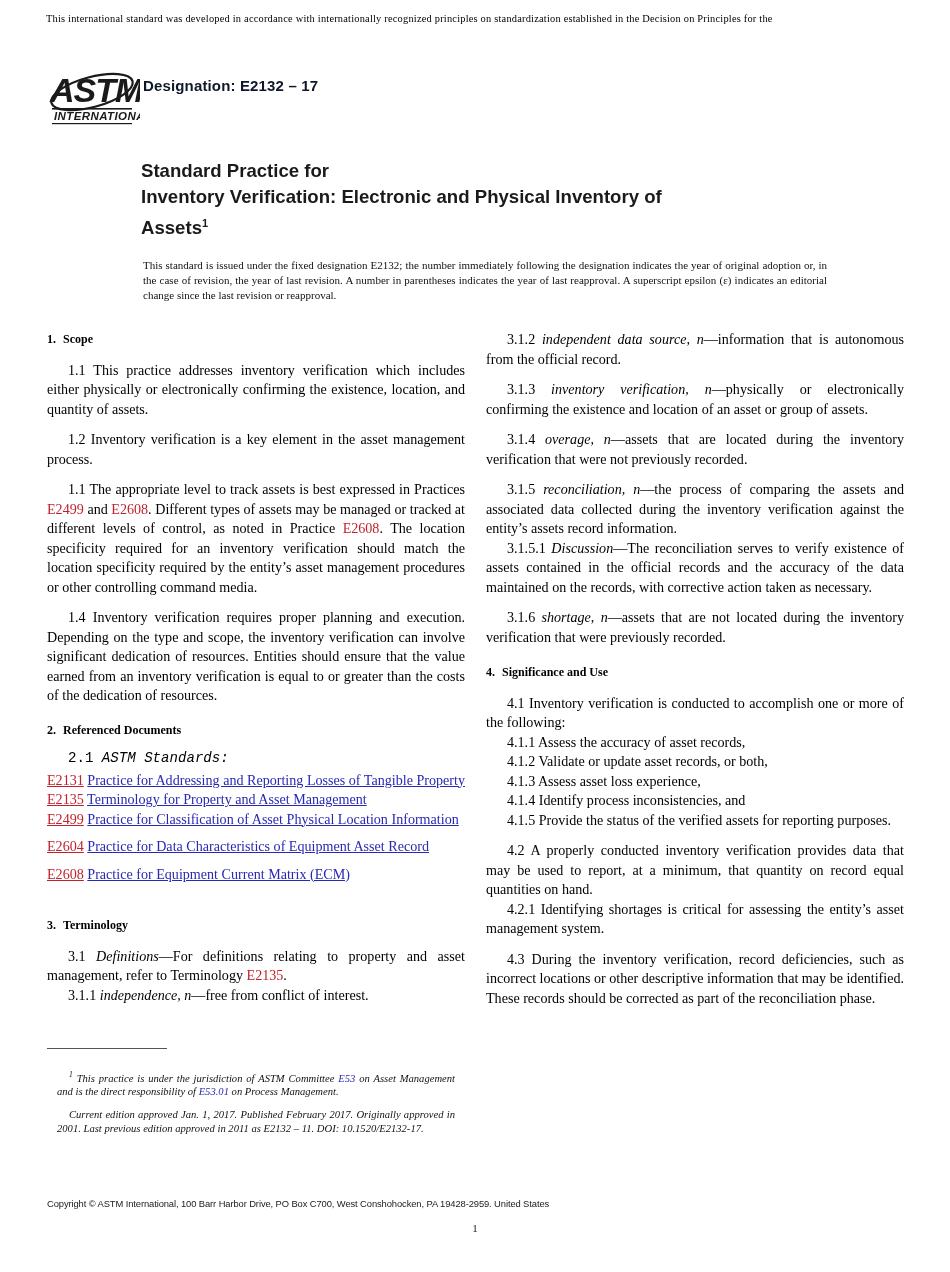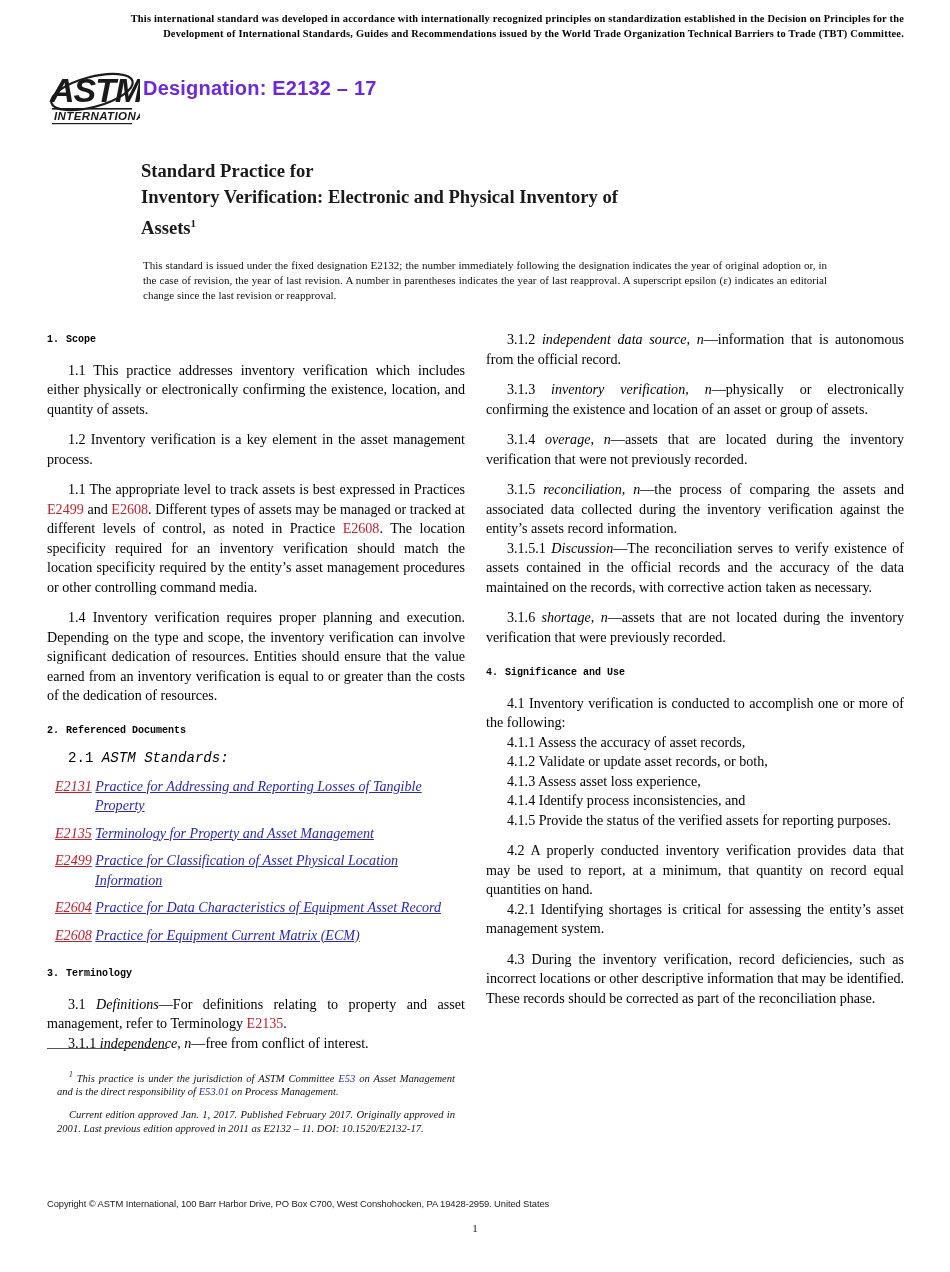--- a/index.html
+++ b/index.html
@@ -20,24 +20,24 @@
     box-sizing: border-box;
   }
 
   
   .tbt-banner {
     position: absolute;
     left: 46px;
     top: 12px;
     width: 858px;
     font-family: "Liberation Serif", serif;
-    font-weight: bold;
+    font-weight: normal;
     font-size: 10.4px;
     line-height: 14.6px;
-    text-align: right;
+    text-align: left;
     letter-spacing: 0.02em;
     color: #000;
   }
   .tbt-banner .l2 { display: block; }
 
   
   .logo-block {
     position: absolute;
     left: 48px;
     top: 62px;
@@ -45,32 +45,32 @@
     height: 72px;
   }
   .logo-block svg { display: block; }
 
   .designation {
     position: absolute;
     left: 143px;
     top: 77px;
     font-family: "Liberation Sans", sans-serif;
     font-weight: bold;
-    font-size: 20px;
+    font-size: 15px;
     letter-spacing: 0.01em;
-    color: #6d28d9;
+    color: #0f172a;
   }
 
   
   .title-block {
     position: absolute;
     left: 141px;
     top: 158px;
     width: 700px;
-    font-family: Liberation Serif, serif;
+    font-family: Liberation Sans, sans-serif;
     font-weight: bold;
     font-size: 18.6px;
     line-height: 26px;
     color: #1a1a1a;
   }
   .title-block .sup {
     font-size: 11px;
     vertical-align: super;
     font-weight: bold;
   }
@@ -93,26 +93,25 @@
     top: 330px;
     width: 418px;
     font-size: 14.1px;
     line-height: 19.5px;
     color: #000;
   }
   .col-left  { left: 47px; }
   .col-right { left: 486px; }
 
   h2.sec {
-    font-size: 10px;
+    font-size: 12px;
     font-weight: bold;
     margin: 0 0 4px 0;
     padding: 0;
     text-indent: 0;
-    font-family: Liberation Mono, monospace;
   }
   h2.sec .num { margin-right: 7px; }
 
   p.para {
     margin: 0 0 0 0;
     padding: 0;
     text-align: justify;
     text-justify: inter-word;
     text-indent: 21px;
     hyphens: manual;
@@ -130,23 +129,22 @@
     font-family: Liberation Mono, monospace;
   }
   ul.reflist {
     list-style: none;
     margin: 0;
     padding: 0;
   }
   ul.reflist li {
     padding-left: 40px;
     text-indent: -40px;
-    margin: 8px;
+    margin: 0;
     line-height: 19.5px;
-    font-style: italic;
   }
   .ref-num { color: #c01f2b; }
   .ref-title { color: #2828b4; }
 
   a.xref-red {
     color: #c01f2b;
     text-decoration: none;
   }
   a.xref-blue {
     color: #2828b4;
@@ -202,21 +200,20 @@
     color: #1a1a1a;
   }
 </style>
 </head>
 <body>
 
 <div class="page">
 
   <div class="tbt-banner">
     <span>This international standard was developed in accordance with internationally recognized principles on standardization established in the Decision on Principles for the</span>
-    <span class="l2">Development of International Standards, Guides and Recommendations issued by the World Trade Organization Technical Barriers to Trade (TBT) Committee.</span>
   </div>
 
   <div class="logo-block">
     <svg width="92" height="72" viewBox="0 0 92 72">
 
       <g fill="#1a1a1a" font-family="Liberation Sans, sans-serif" font-weight="bold" font-style="italic">
         <text x="2" y="40" font-size="34" letter-spacing="-1">ASTM</text>
       </g>
 
       <ellipse cx="44" cy="30" rx="42" ry="15" fill="none" stroke="#1a1a1a" stroke-width="2.2" transform="rotate(-15 44 30)"></ellipse>
@@ -278,21 +275,21 @@
       <li><a href="#" class="ref-num">E2135</a>
         <a href="#" class="ref-title">Terminology for Property and Asset Management</a></li>
       <li><a href="#" class="ref-num">E2499</a>
         <a href="#" class="ref-title">Practice for Classification of Asset Physical Location Information</a></li>
       <li style="margin-top:8px"><a href="#" class="ref-num">E2604</a>
         <a href="#" class="ref-title">Practice for Data Characteristics of Equipment Asset Record</a></li>
       <li style="margin-top:8px"><a href="#" class="ref-num">E2608</a>
         <a href="#" class="ref-title">Practice for Equipment Current Matrix (ECM)</a></li>
     </ul>
 
-    <h2 class="sec" style="margin-top:19px;">
+    <h2 class="sec" style="margin-top:32px;">
       <span class="num">3.</span><span>Terminology</span>
     </h2>
 
     <p class="para gap">
       <span>3.1</span>
       <em class="it">Definitions</em><span>—For definitions relating to property and asset management, refer to Terminology </span><a href="#" class="xref-red">E2135</a><span>.</span>
     </p>
 
     <p class="para">
       <span>3.1.1</span>

